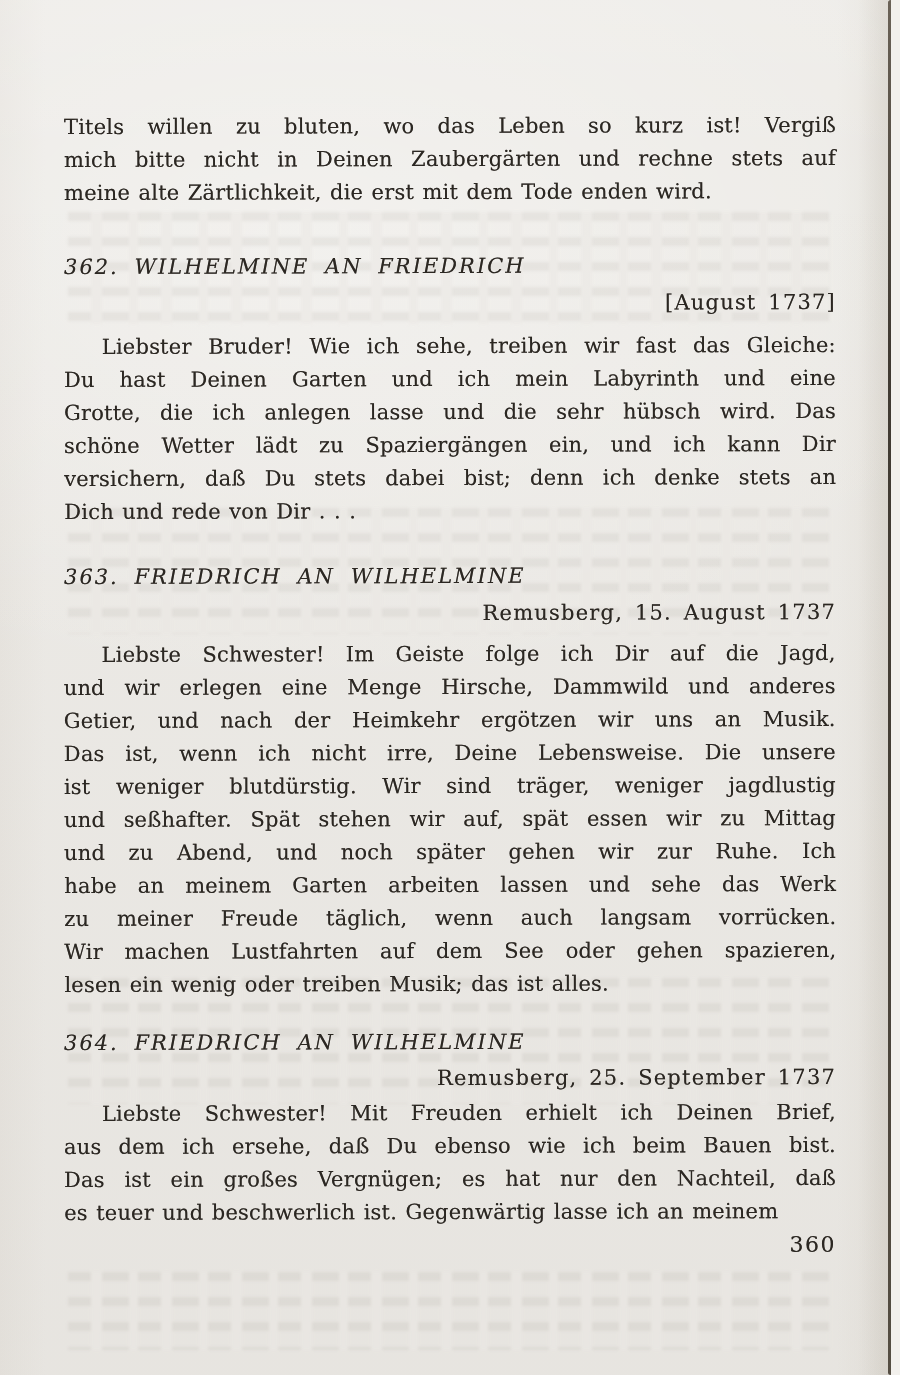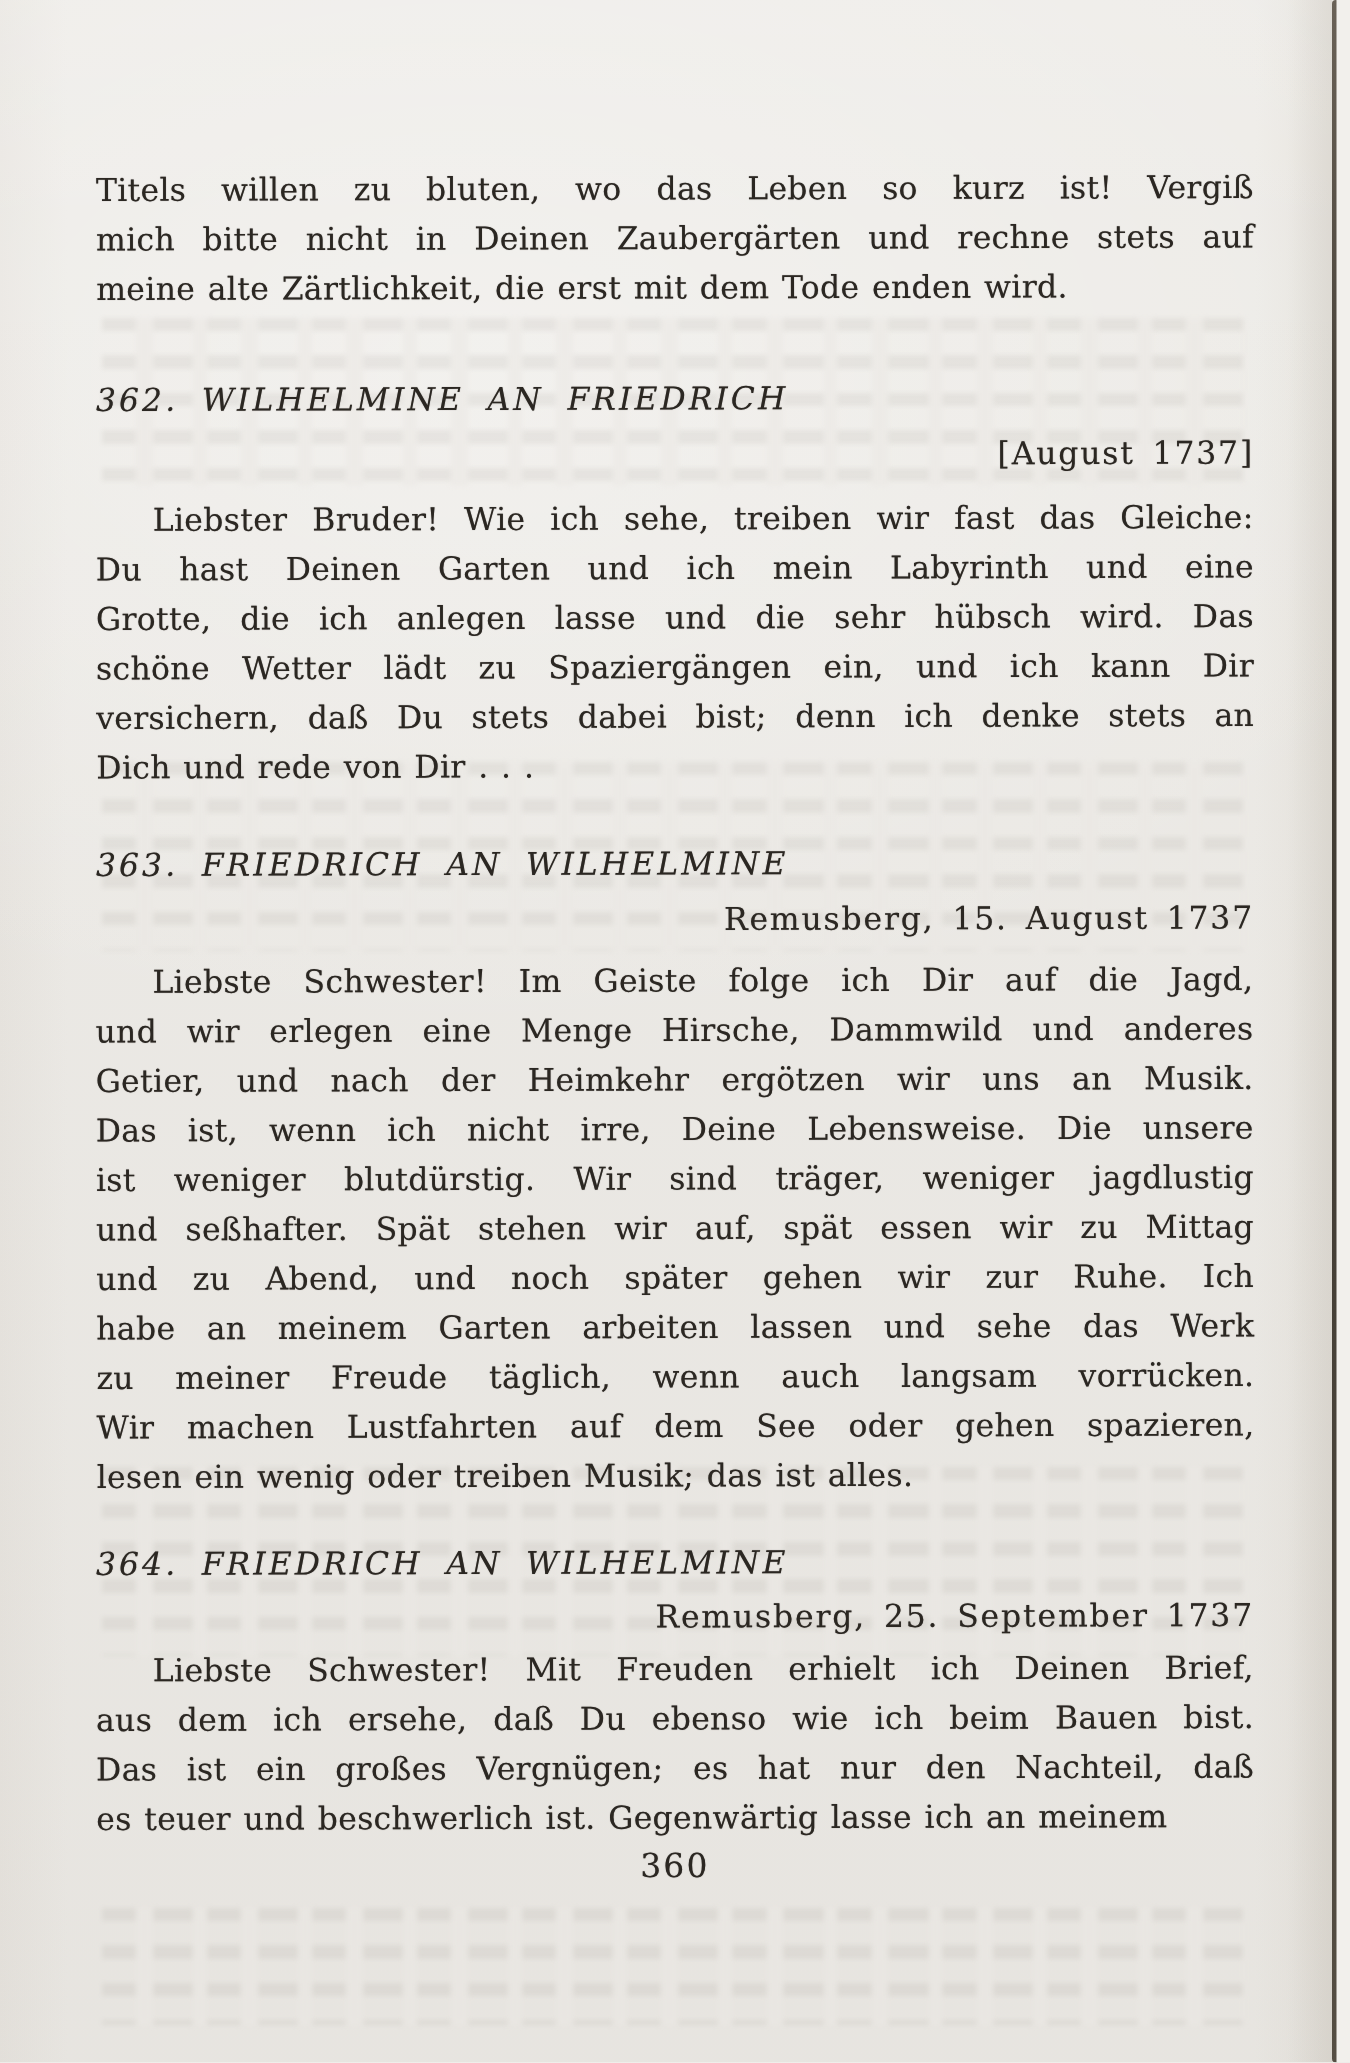--- a/index.html
+++ b/index.html
@@ -74,21 +74,21 @@
   .dateline {
     text-align: right;
     padding-right: 10px;
     letter-spacing: 1.2px;
     word-spacing: 4px;
     font-size: 21px;
   }
   .page-number {
     position: absolute; left: 64px; width: 772px;
     top: 1232px;
-    text-align: center;
+    text-align: right;
     font-size: 22px;
     letter-spacing: 1.5px;
     text-shadow: 0 0 0.6px rgba(43,39,34,0.55);
   }
 </style>
 </head>
 <body>
 
 <div class="page">
 

